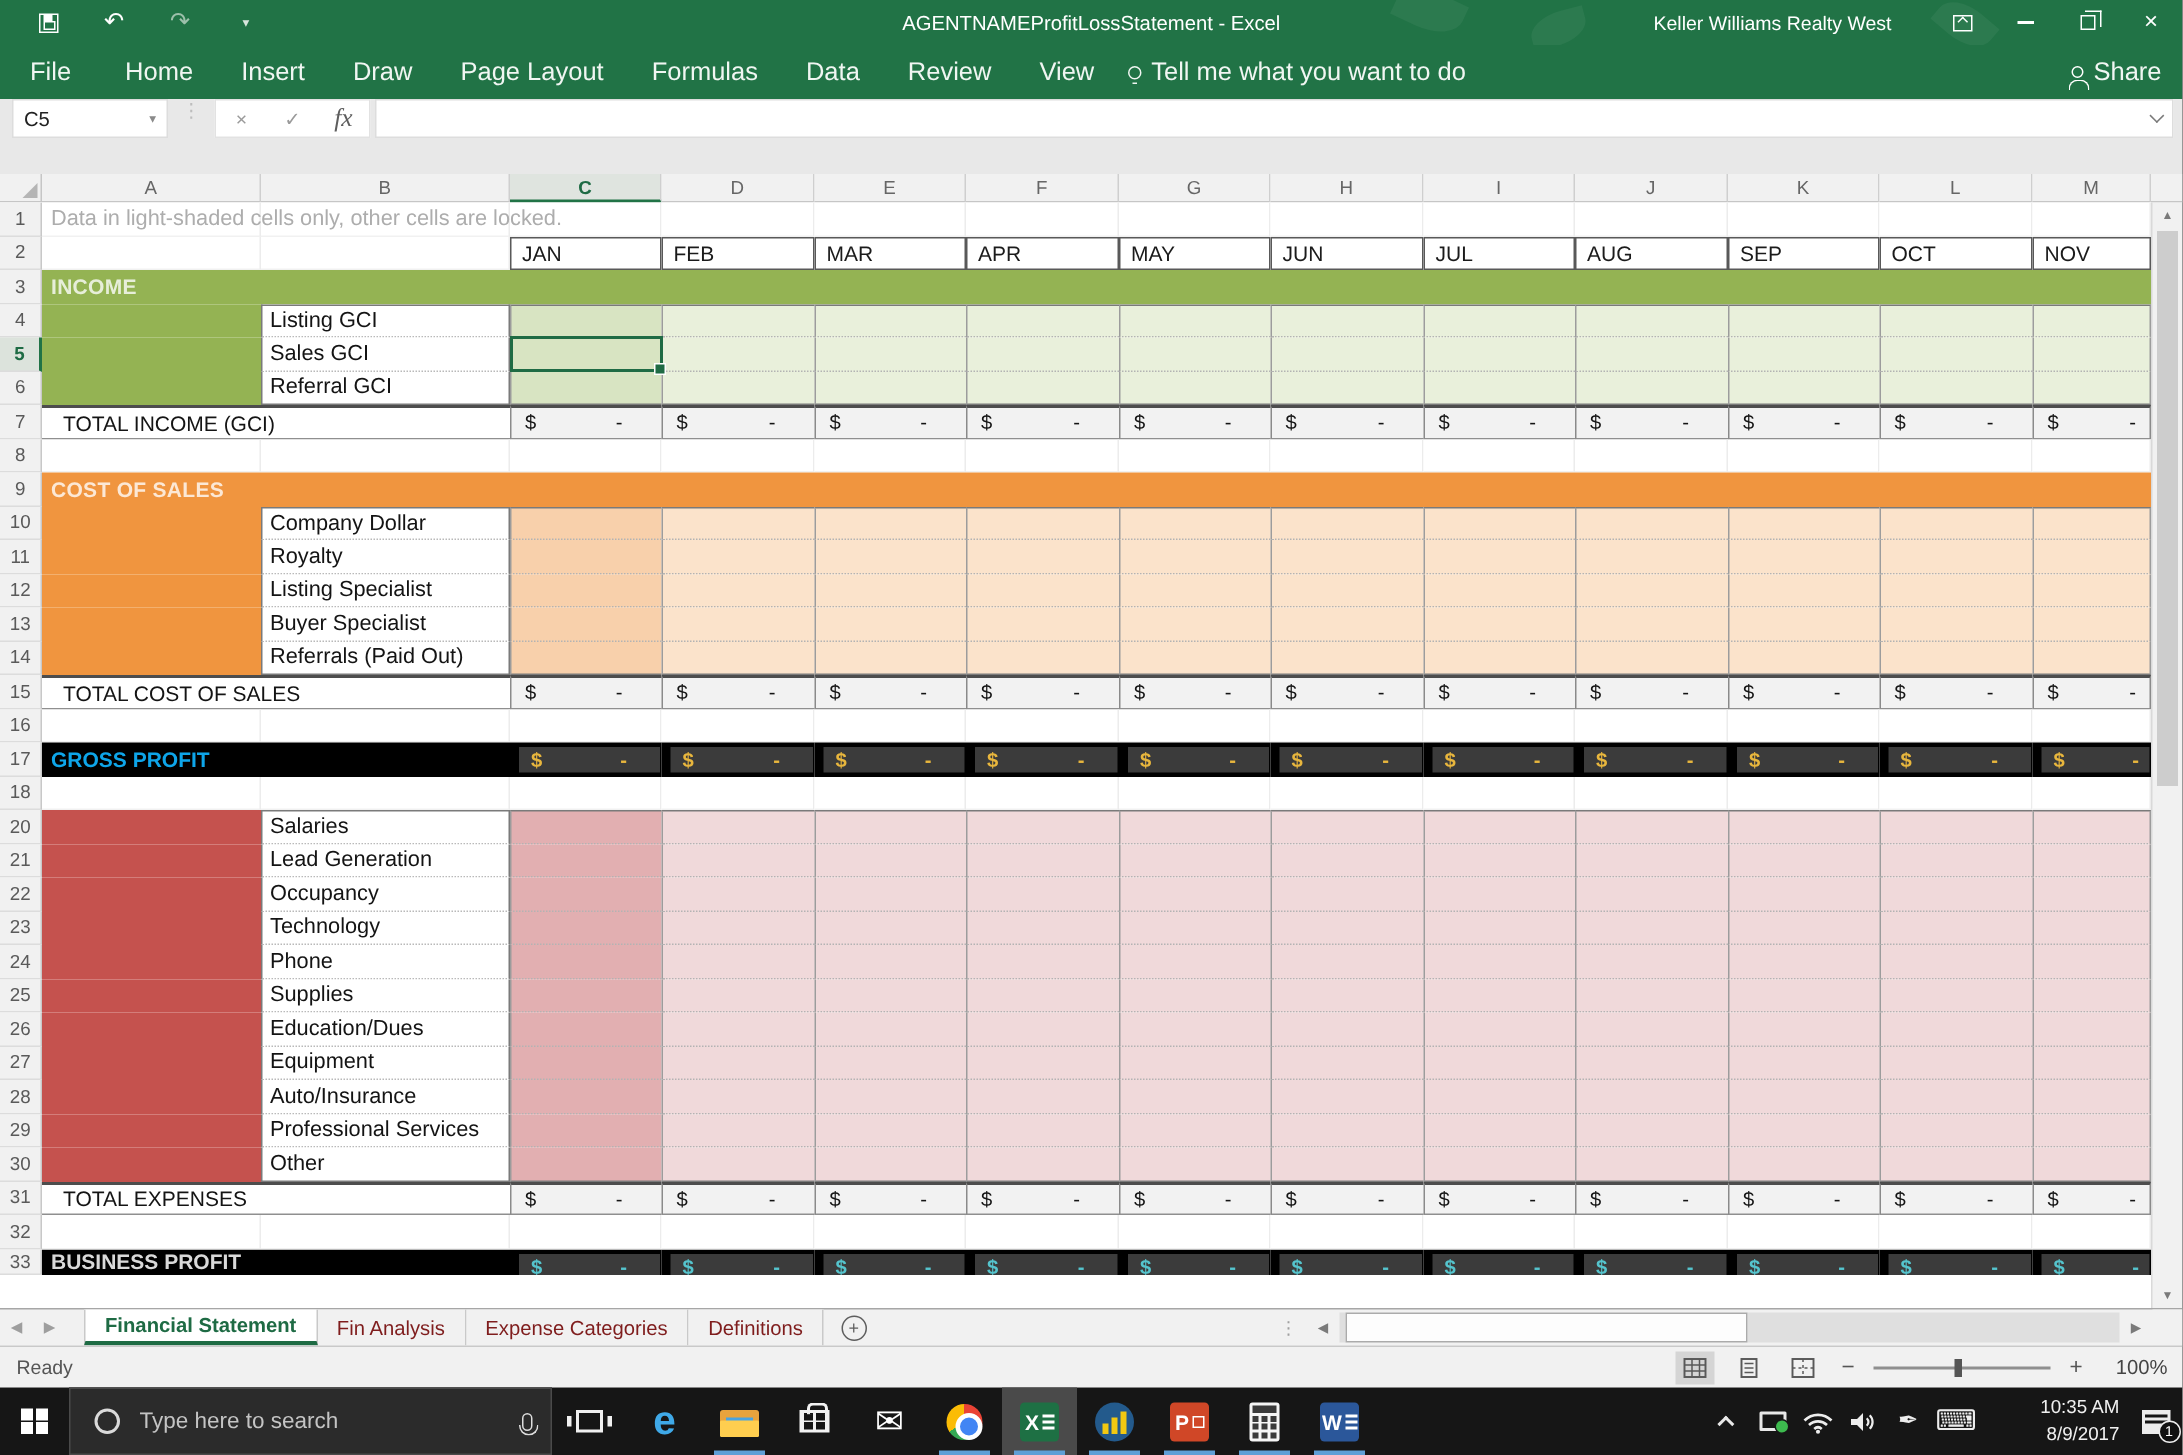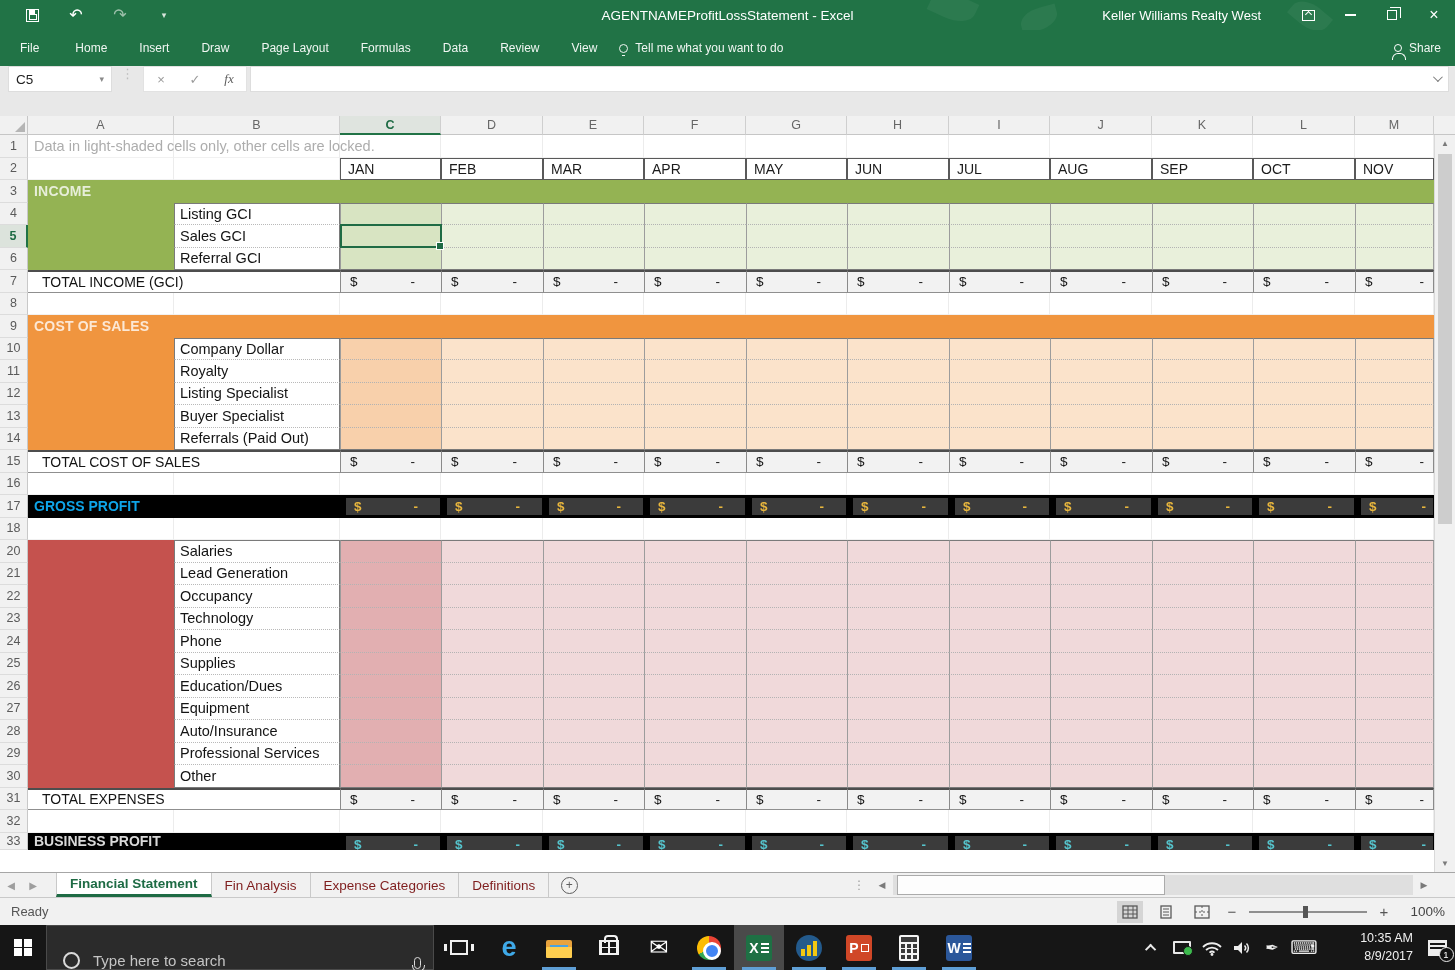--- a/index.html
+++ b/index.html
@@ -26,39 +26,39 @@
   .rdo-ic{width:13px;height:11px;border:1.5px solid #fff;position:relative}
   .rdo-ic::after{content:'';position:absolute;left:3px;top:1px;width:4px;height:4px;
                  border-left:1.5px solid #fff;border-top:1.5px solid #fff;transform:rotate(45deg)}
   .min-ic{width:11px;height:2px;background:#fff}
   .max-ic{width:10px;height:10px;border:1.5px solid #fff;position:relative;background:transparent}
   .max-ic::before{content:'';position:absolute;left:2px;top:-4px;width:10px;height:10px;border:1.5px solid #fff;border-bottom:none;border-left:none}
   .close-ic{font-size:16px;color:#fff;line-height:1}
 
   
   .ribbonrow{position:absolute;left:0;top:30px;width:1455px;height:36px;background:#217346;
-             display:flex;align-items:center;color:#f0f6f2;font-size:12px}
+             display:flex;align-items:center;color:#f0f6f2;font-size:17px}
   .rtab{padding:0 16px;height:36px;display:flex;align-items:center;cursor:pointer;white-space:nowrap}
   .rtab.file{padding:0 20px;font-weight:400}
   .tellme{display:flex;align-items:center;gap:7px;margin-left:6px;cursor:pointer}
   .bulb{width:9px;height:9px;border:1.5px solid #f0f6f2;border-radius:50%;position:relative}
   .bulb::after{content:'';position:absolute;left:2px;bottom:-4px;width:3px;height:3px;border-bottom:1.5px solid #f0f6f2}
   .share{position:absolute;right:14px;display:flex;align-items:center;gap:7px;cursor:pointer}
   .person{width:8px;height:8px;border:1.5px solid #fff;border-radius:50%;position:relative}
   .person::after{content:'';position:absolute;left:-3px;top:8px;width:12px;height:6px;border:1.5px solid #fff;border-bottom:none;border-radius:6px 6px 0 0}
 
   
   .formularow{position:absolute;left:0;top:66px;width:1455px;height:46px;background:#e8e8e8;display:flex;}
   .namebox{margin-left:8px;width:104px;height:26px;background:#fff;border:1px solid #ddd;display:flex;
            align-items:center;justify-content:space-between;padding:0 7px;font-size:13.5px;color:#222;cursor:pointer}
   .nb-arrow{font-size:9px;color:#8a8a8a}
   .fdots{margin:0 9px;color:#bdbdbd;font-size:13px}
   .fbtns{height:26px;background:#fff;border:1px solid #e2e2e2;display:flex;align-items:center;gap:0}
   .fbtn{width:34px;text-align:center;font-size:13px;color:#9a9a9a;cursor:pointer}
-  .fxbtn{font-family:"Liberation Serif",serif;font-style:italic;font-size:13px;color:#5e5e5e}
+  .fxbtn{font-family:"Liberation Serif",serif;font-style:italic;font-size:17px;color:#5e5e5e}
   .finput{flex:1;height:26px;background:#fff;border:1px solid #ddd;margin-left:3px;margin-right:6px;position:relative;cursor:text}
   .fchev{position:absolute;right:8px;top:8px;width:7px;height:7px;border-right:1.5px solid #7a7a7a;border-bottom:1.5px solid #7a7a7a;transform:rotate(45deg) translateY(-2px)}
 
   
   .colhdrs{position:absolute;left:0;top:112px;width:1455px;height:23px;background:#e8e8e8;display:flex;align-items:flex-end}
   .corner{width:28px;height:19px;background:#f1f1f1;border-right:1px solid #c6c6c6;border-bottom:1px solid #c6c6c6;position:relative;flex:none;cursor:pointer}
   .corner::after{content:'';position:absolute;right:2px;bottom:2px;border-style:solid;border-width:0 0 10px 10px;border-color:transparent transparent #b5b5b5 transparent}
   .chcell{height:19px;background:#f1f1f1;border-right:1px solid #cfcfcf;border-bottom:1px solid #c6c6c6;
           display:flex;align-items:center;justify-content:center;font-size:12.5px;color:#666;flex:none;cursor:pointer}
   .chcell.sel{background:#dfe4df;border-bottom:2px solid #217346;color:#1e6b44;font-weight:700}
@@ -135,21 +135,21 @@
   .zoomminus,.zoomplus{font-size:15px;color:#555;cursor:pointer;width:14px;text-align:center}
   .ztrack{width:118px;height:2px;background:#8f8f8f;position:relative;cursor:pointer}
   .zthumb{position:absolute;left:54px;top:-5px;width:5px;height:12px;background:#555}
   .zoomtext{width:44px;text-align:right;color:#444;font-size:13.5px}
 
   
   .taskbar{position:absolute;left:0;top:925px;width:1455px;height:45px;background:#161616;display:flex;align-items:stretch;color:#eee}
   .startbtn{width:46px;display:flex;align-items:center;justify-content:center;cursor:pointer}
   .winlogo{display:grid;grid-template-columns:8px 8px;grid-template-rows:8px 8px;gap:1.5px}
   .winlogo i{background:#fff}
-  .searchpill{width:388px;background:#2b2b2b;border:1px solid #4a4a4a;display:flex;align-items:flex-end;cursor:text;position:relative}
+  .searchpill{width:322px;background:#2b2b2b;border:1px solid #4a4a4a;display:flex;align-items:center;cursor:text;position:relative}
   .cring{width:17px;height:17px;border:2px solid #dadada;border-radius:50%;margin-left:16px;flex:none}
   .searchtext{margin-left:13px;font-size:15px;color:#c4c4c4;white-space:nowrap}
   .micwrap{position:absolute;right:12px;display:flex;align-items:center;cursor:pointer}
   .mic{width:7px;height:12px;border:1.5px solid #ddd;border-radius:4px;position:relative}
   .mic::after{content:'';position:absolute;left:-3px;bottom:-4px;width:11px;height:6px;border:1.5px solid #ddd;border-top:none;border-radius:0 0 7px 7px}
   .tbtn{width:50px;display:flex;align-items:center;justify-content:center;cursor:pointer;position:relative}
   .tbtn.active{background:#4a4a4a}
   .tbtn.open::after{content:'';position:absolute;bottom:0;left:8px;right:8px;height:3px;background:#5f9fd6}
   .tv{width:18px;height:15px;border:2px solid #f0f0f0;position:relative}
   .tv::before,.tv::after{content:'';position:absolute;top:2px;width:3px;height:7px;background:#f0f0f0}

